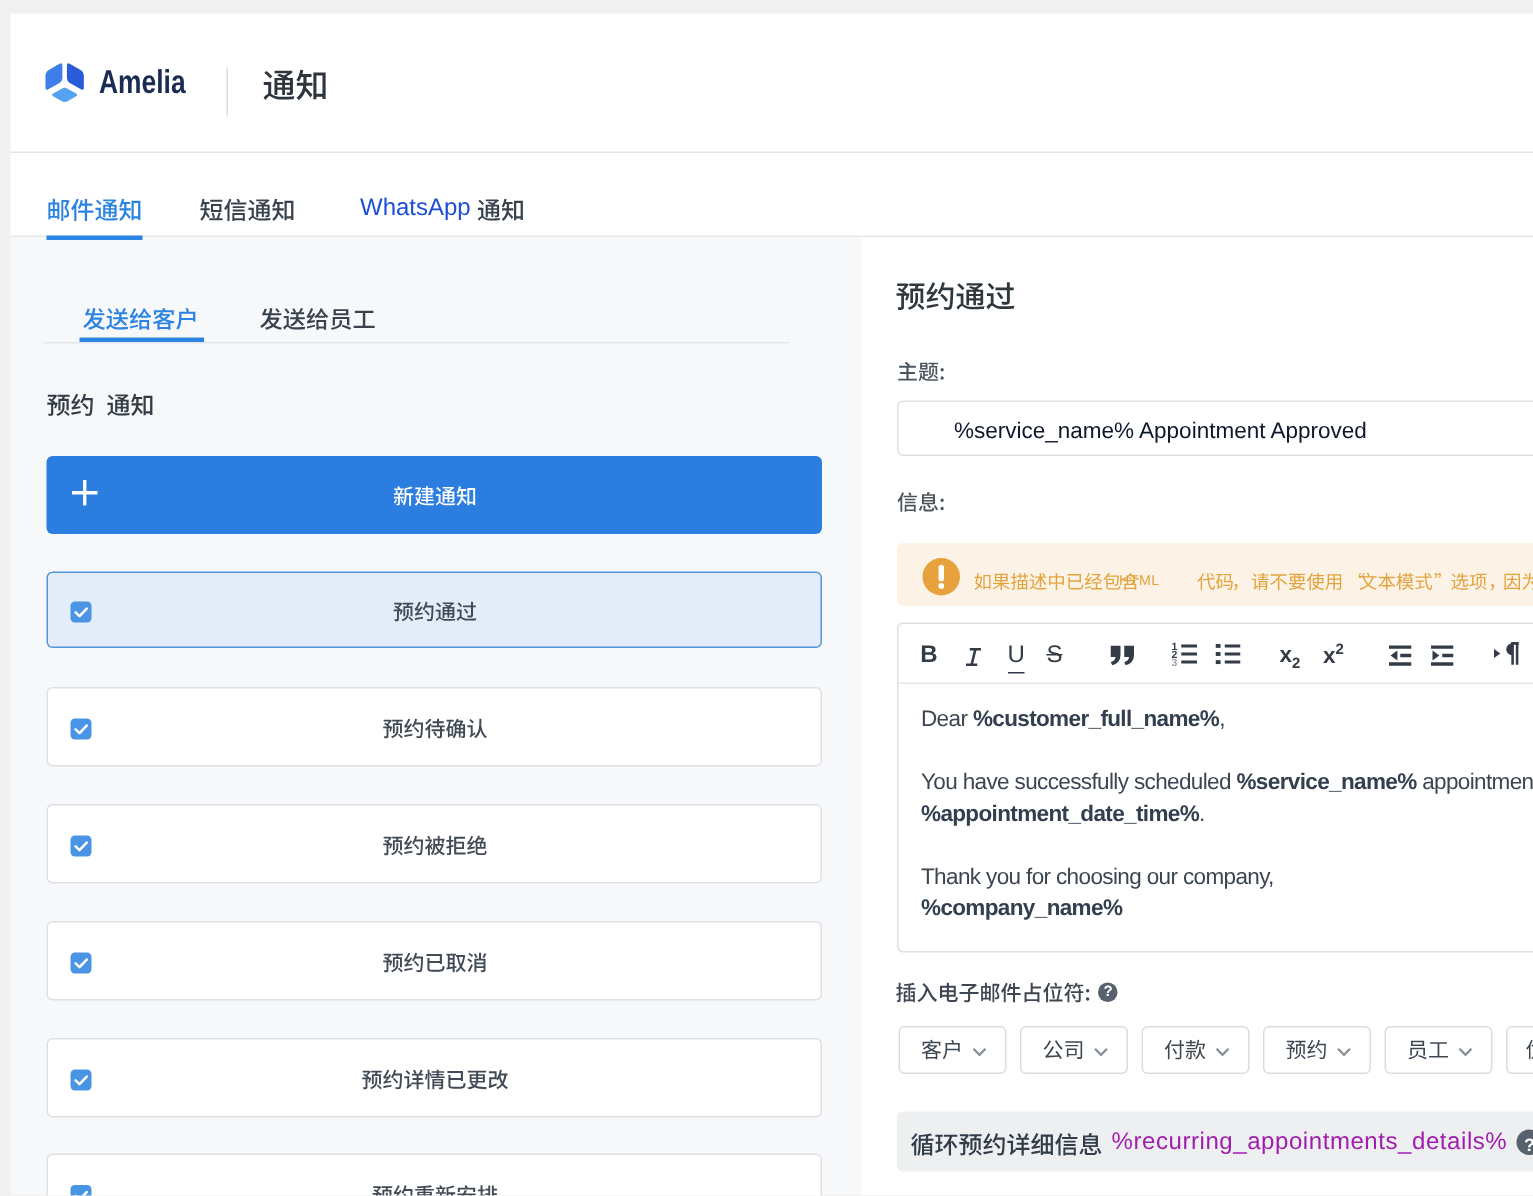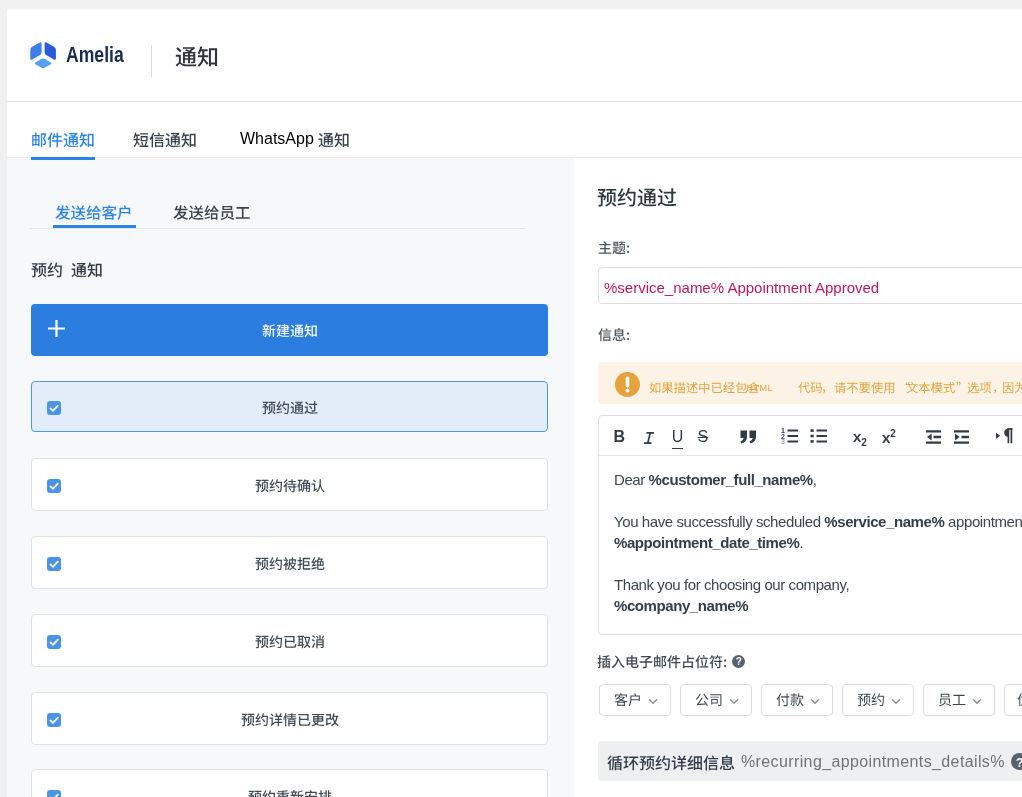--- a/index.html
+++ b/index.html
@@ -128,21 +128,21 @@
     </g>
   </svg>
 <svg style="position:absolute;left:132.5px;top:129.7px;overflow:visible" width="64" height="21">
     <g transform="translate(0,16) scale(0.016,-0.016)" fill="#3a434d">
       <use href="#gm77ed" x="0"></use>
       <use href="#gm4fe1" x="1000"></use>
       <use href="#gm901a" x="2000"></use>
       <use href="#gm77e5" x="3000"></use>
     </g>
   </svg>
-<div class="t" style="left:240px;top:131.2px;font-size:16px;color:#000000">WhatsApp</div>
+<div class="t" style="left:240px;top:131.2px;font-size:16px;color:#1d4ed8">WhatsApp</div>
 <svg style="position:absolute;left:318px;top:129.7px;overflow:visible" width="32" height="21">
     <g transform="translate(0,16) scale(0.016,-0.016)" fill="#3a434d">
       <use href="#gm901a" x="0"></use>
       <use href="#gm77e5" x="1000"></use>
     </g>
   </svg>
 <div style="position:absolute;left:31px;top:156.5px;width:64px;height:3px;background:#2b83e2"></div>
 <svg style="position:absolute;left:54.5px;top:202.5px;overflow:visible" width="78" height="20">
     <g transform="translate(0,15.5) scale(0.0155,-0.0155)" fill="#2b83e2">
       <use href="#gm53d1" x="0"></use>
@@ -278,21 +278,21 @@
     </g>
   </svg>
 <svg style="position:absolute;left:597.5px;top:239.0px;overflow:visible" width="32" height="18">
     <g transform="translate(0,14) scale(0.014,-0.014)" fill="#4c555e">
       <use href="#gm4e3b" x="0"></use>
       <use href="#gm9898" x="1000"></use>
       <use href="#gm003a" x="2000"></use>
     </g>
   </svg>
 <div style="position:absolute;left:598px;top:267px;width:560px;height:37px;background:#fff;border:1px solid #dcdfe6;border-radius:4px"></div>
-<div class="t" style="left:604px;top:279.5px;font-size:15px;color:#be185d">%service_name% Appointment Approved</div>
+<div class="t" style="left:636px;top:279.5px;font-size:15px;color:#0f172a">%service_name% Appointment Approved</div>
 <svg style="position:absolute;left:597.5px;top:326.0px;overflow:visible" width="32" height="18">
     <g transform="translate(0,14) scale(0.014,-0.014)" fill="#4c555e">
       <use href="#gm4fe1" x="0"></use>
       <use href="#gm606f" x="1000"></use>
       <use href="#gm003a" x="2000"></use>
     </g>
   </svg>
 <div style="position:absolute;left:598px;top:362px;width:560px;height:42px;background:#fcf3e6;border-radius:4px"></div>
 <div style="position:absolute;left:615px;top:371.5px;width:25px;height:25px;background:#e7a23d;border-radius:50%"></div>
 <svg style="position:absolute;left:615px;top:371.5px" width="25" height="25" viewBox="0 0 25 25">
@@ -492,14 +492,14 @@
       <use href="#gm5faa" x="0"></use>
       <use href="#gm73af" x="1000"></use>
       <use href="#gm9884" x="2000"></use>
       <use href="#gm7ea6" x="3000"></use>
       <use href="#gm8be6" x="4000"></use>
       <use href="#gm7ec6" x="5000"></use>
       <use href="#gm4fe1" x="6000"></use>
       <use href="#gm606f" x="7000"></use>
     </g>
   </svg>
-<div class="t" style="left:741px;top:754px;font-size:16px;letter-spacing:0.38px;color:#737373">%recurring_appointments_details%</div>
+<div class="t" style="left:741px;top:754px;font-size:16px;letter-spacing:0.38px;color:#a21caf">%recurring_appointments_details%</div>
 <div style="position:absolute;left:1011px;top:753px;width:17px;height:17px;background:#57626e;border-radius:50%"></div>
 <div class="t" style="left:1016px;top:756.5px;font-size:12px;font-weight:bold;color:#fff">?</div>
 </body></html>

